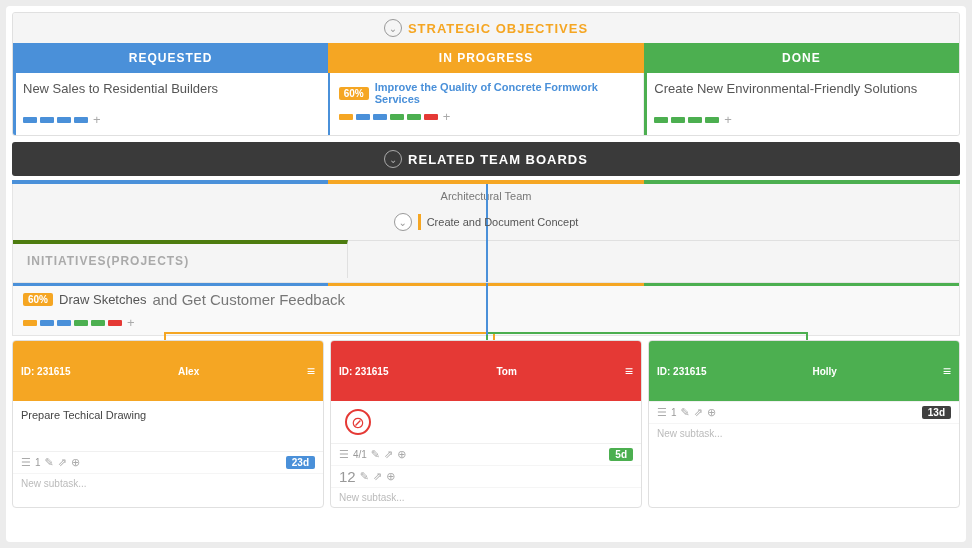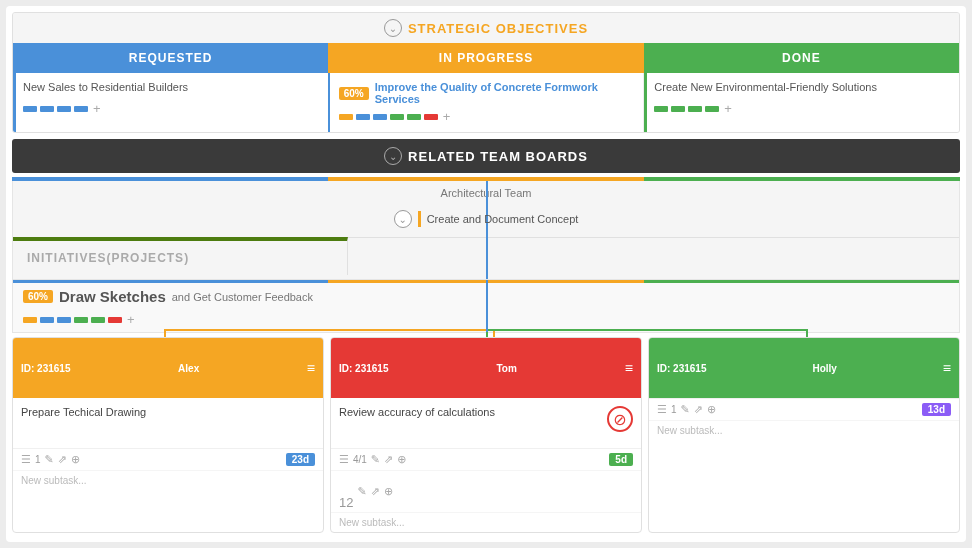--- a/index.html
+++ b/index.html
@@ -8,21 +8,21 @@
     .section-header .title { font-size: 13px; font-weight: 700; letter-spacing: 1px; color: #555; }
     .chevron-icon { width: 18px; height: 18px; border-radius: 50%; border: 1.5px solid #999; display: flex; align-items: center; justify-content: center; color: #999; font-size: 10px; }
 
     
     .kanban-header { display: flex; width: 100%; }
     .kanban-col-header { flex: 1; padding: 8px 12px; text-align: center; font-weight: 700; font-size: 12px; letter-spacing: 1px; color: white; }
     .kanban-col-header.requested { background: #4a90d9; }
     .kanban-col-header.in-progress { background: #f5a623; }
     .kanban-col-header.done { background: #4caf50; }
 
-    .card-label { font-size: 11px; color: #555; margin-bottom: 8px; }
+    .card-label { font-size: 13px; color: #555; margin-bottom: 16px; }
 
     .color-dots { display: flex; gap: 3px; margin-top: 4px; align-items: center; }
     .dot { width: 14px; height: 6px; border-radius: 1px; }
     .dot-blue { background: #4a90d9; }
     .dot-orange { background: #f5a623; }
     .dot-green { background: #4caf50; }
     .dot-red { background: #e53935; }
     .plus-btn { color: #aaa; font-size: 13px; cursor: pointer; margin-left: 2px; }
     .team-boards-header { display: flex; align-items: center; justify-content: center; padding: 8px; gap: 6px; }
     .chevron-white { width: 18px; height: 18px; border-radius: 50%; border: 1.5px solid #aaa; display: flex; align-items: center; justify-content: center; color: #aaa; font-size: 10px; }
@@ -145,22 +145,22 @@
     <div style="background:#f9f9f9; margin:0 6px; border:1px solid #e5e5e5; border-top:none; position:relative;">
       <div style="position:absolute; left:50%; top:0; bottom:0; width:2px; background:#4a90d9; z-index:1;"></div>
 
       <div style="display:flex; height:3px;">
         <div style="flex:1; background:#4a90d9;"></div>
         <div style="flex:1; background:#f5a623;"></div>
         <div style="flex:1; background:#4caf50;"></div>
       </div>
       <div style="display:flex; align-items:center; padding:5px 10px; gap:6px; position:relative; z-index:2;">
         <span style="background:#f5a623; color:white; font-size:10px; font-weight:700; padding:1px 5px; border-radius:2px;">60%</span>
-        <span style="font-weight:700; color:#555; font-size:15px;">Draw Sketches</span>
-        <span style="color:#777; font-size:11px;"> and Get Customer Feedback</span>
+        <span style="font-weight:400; color:#555; font-size:13px;">Draw Sketches</span>
+        <span style="color:#777; font-size:15px;"> and Get Customer Feedback</span>
       </div>
       <div style="display:flex; align-items:center; gap:3px; padding:2px 10px 5px; position:relative; z-index:2;">
         <div class="dot dot-orange"></div>
         <div class="dot dot-blue"></div>
         <div class="dot dot-blue"></div>
         <div class="dot dot-green"></div>
         <div class="dot dot-green"></div>
         <div class="dot dot-red"></div>
         <span class="plus-btn">+</span>
       </div>
@@ -195,36 +195,35 @@
       </div>
 
       <div class="task-card">
         <div class="task-card-header red">
           <span class="task-id">ID: 231615</span>
           <span class="task-assignee">Tom</span>
           <span class="task-menu">≡</span>
         </div>
         <div class="task-card-body">
           <div style="display:flex; align-items:flex-start;">
-            <div class="task-title" style="flex:1;">Review accuracy of calculations</div>
             <div style="display:inline-flex; align-items:center; justify-content:center; width:26px; height:26px; border-radius:50%; border:2.5px solid #e53935; color:#e53935; font-size:16px; flex-shrink:0; margin-left:6px;">⊘</div>
           </div>
         </div>
         <div style="display:flex; align-items:center; justify-content:space-between; padding:4px 8px; border-top:1px solid #f0f0f0;">
           <div style="display:flex; align-items:center; gap:4px;">
             <span style="font-size:11px; color:#aaa;">☰</span>
             <span style="font-size:10px; color:#999;">4/1</span>
             <span style="font-size:11px; color:#aaa;">✎</span>
             <span style="font-size:11px; color:#aaa;">⇗</span>
             <span style="font-size:11px; color:#aaa;">⊕</span>
           </div>
           <span style="background:#4caf50; color:white; font-size:10px; padding:1px 6px; border-radius:2px; font-weight:600;">5d</span>
         </div>
         <div style="display:flex; align-items:center; gap:4px; padding:2px 8px; border-top:1px solid #f5f5f5;">
-          <span style="font-size:13px; color:#999;margin-top:22px;">12</span>
+          <span style="font-size:15px; color:#999;">12</span>
           <span style="font-size:11px; color:#aaa;">✎</span>
           <span style="font-size:11px; color:#aaa;">⇗</span>
           <span style="font-size:11px; color:#aaa;">⊕</span>
         </div>
         <div style="font-size:10px; color:#bbb; padding:4px 8px; border-top:1px solid #f5f5f5;">New subtask...</div>
       </div>
 
       <div class="task-card">
         <div class="task-card-header green">
           <span class="task-id">ID: 231615</span>
@@ -232,21 +231,21 @@
           <span class="task-menu">≡</span>
         </div>
         <div style="display:flex; align-items:center; justify-content:space-between; padding:4px 8px; border-top:1px solid #f0f0f0;">
           <div style="display:flex; align-items:center; gap:4px;">
             <span style="font-size:11px; color:#aaa;">☰</span>
             <span style="font-size:10px; color:#999;">1</span>
             <span style="font-size:11px; color:#aaa;">✎</span>
             <span style="font-size:11px; color:#aaa;">⇗</span>
             <span style="font-size:11px; color:#aaa;">⊕</span>
           </div>
-          <span style="background:#8b5cf6; color:white; font-size:10px; padding:1px 6px; border-radius:2px; font-weight:600;">13d</span>
+          <span style="background:#404040; color:white; font-size:10px; padding:1px 6px; border-radius:2px; font-weight:600;">13d</span>
         </div>
         <div style="font-size:10px; color:#bbb; padding:4px 8px; border-top:1px solid #f5f5f5;">New subtask...</div>
       </div>
 
     </div>
 
   </div>
 </div>
 
 </body></html>

